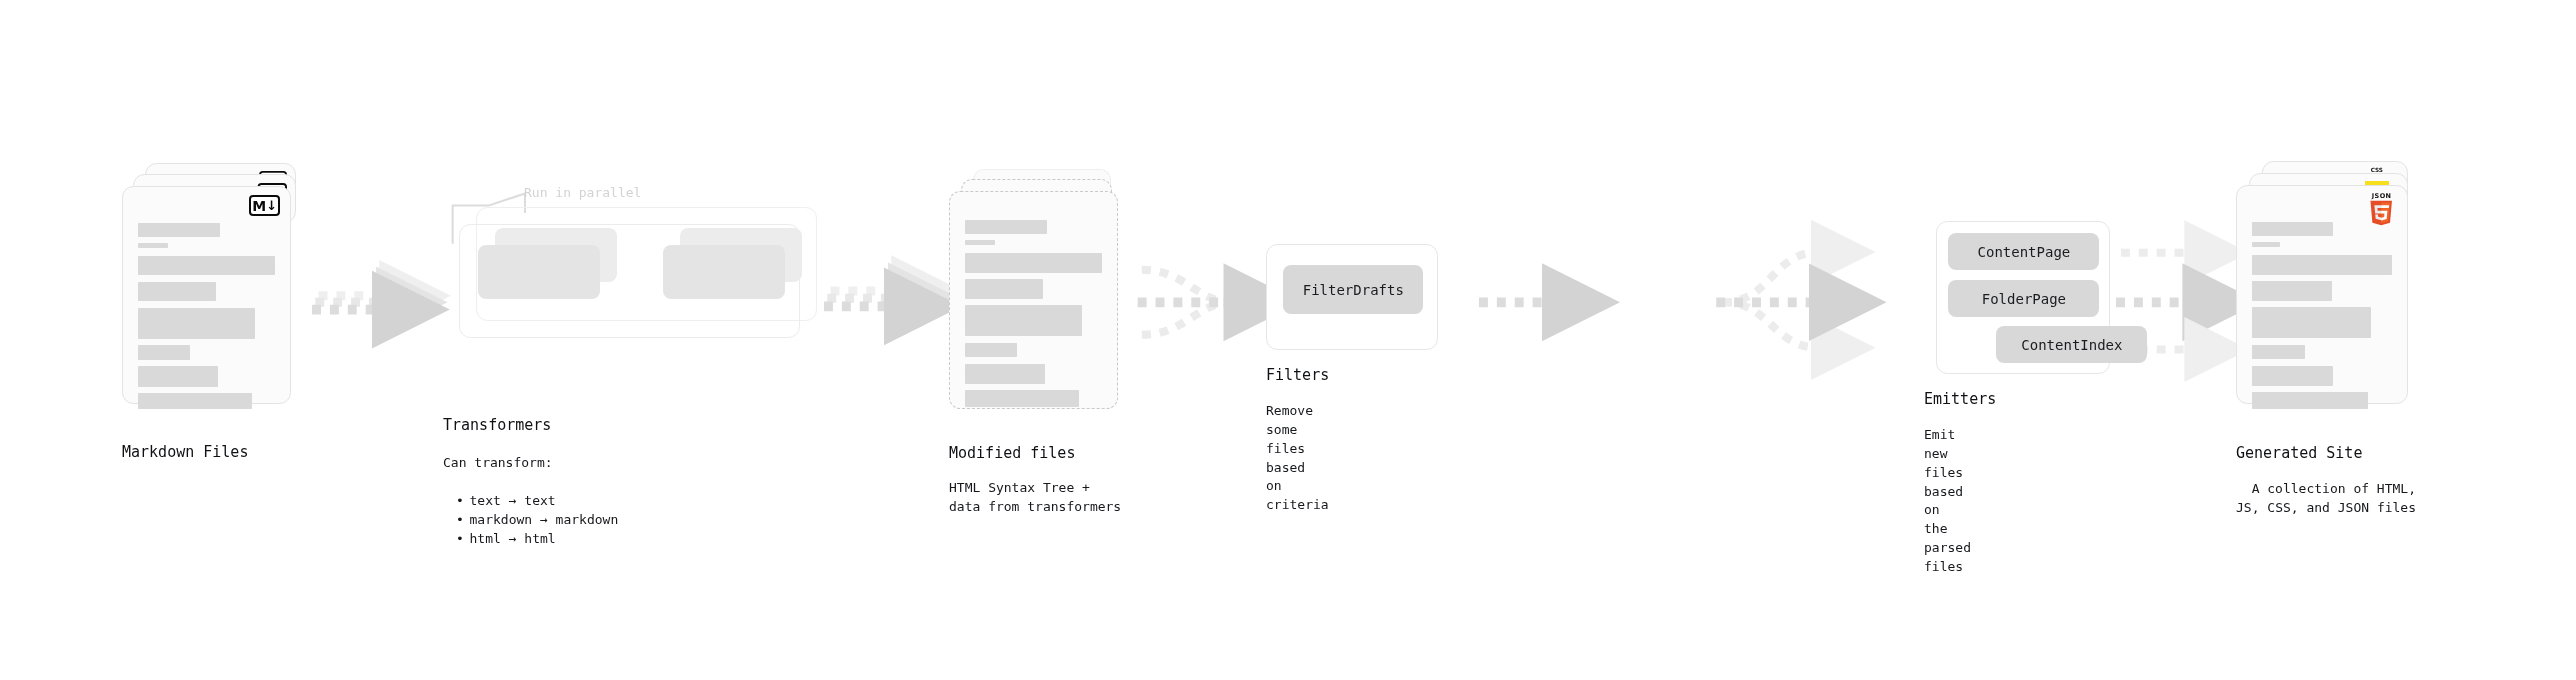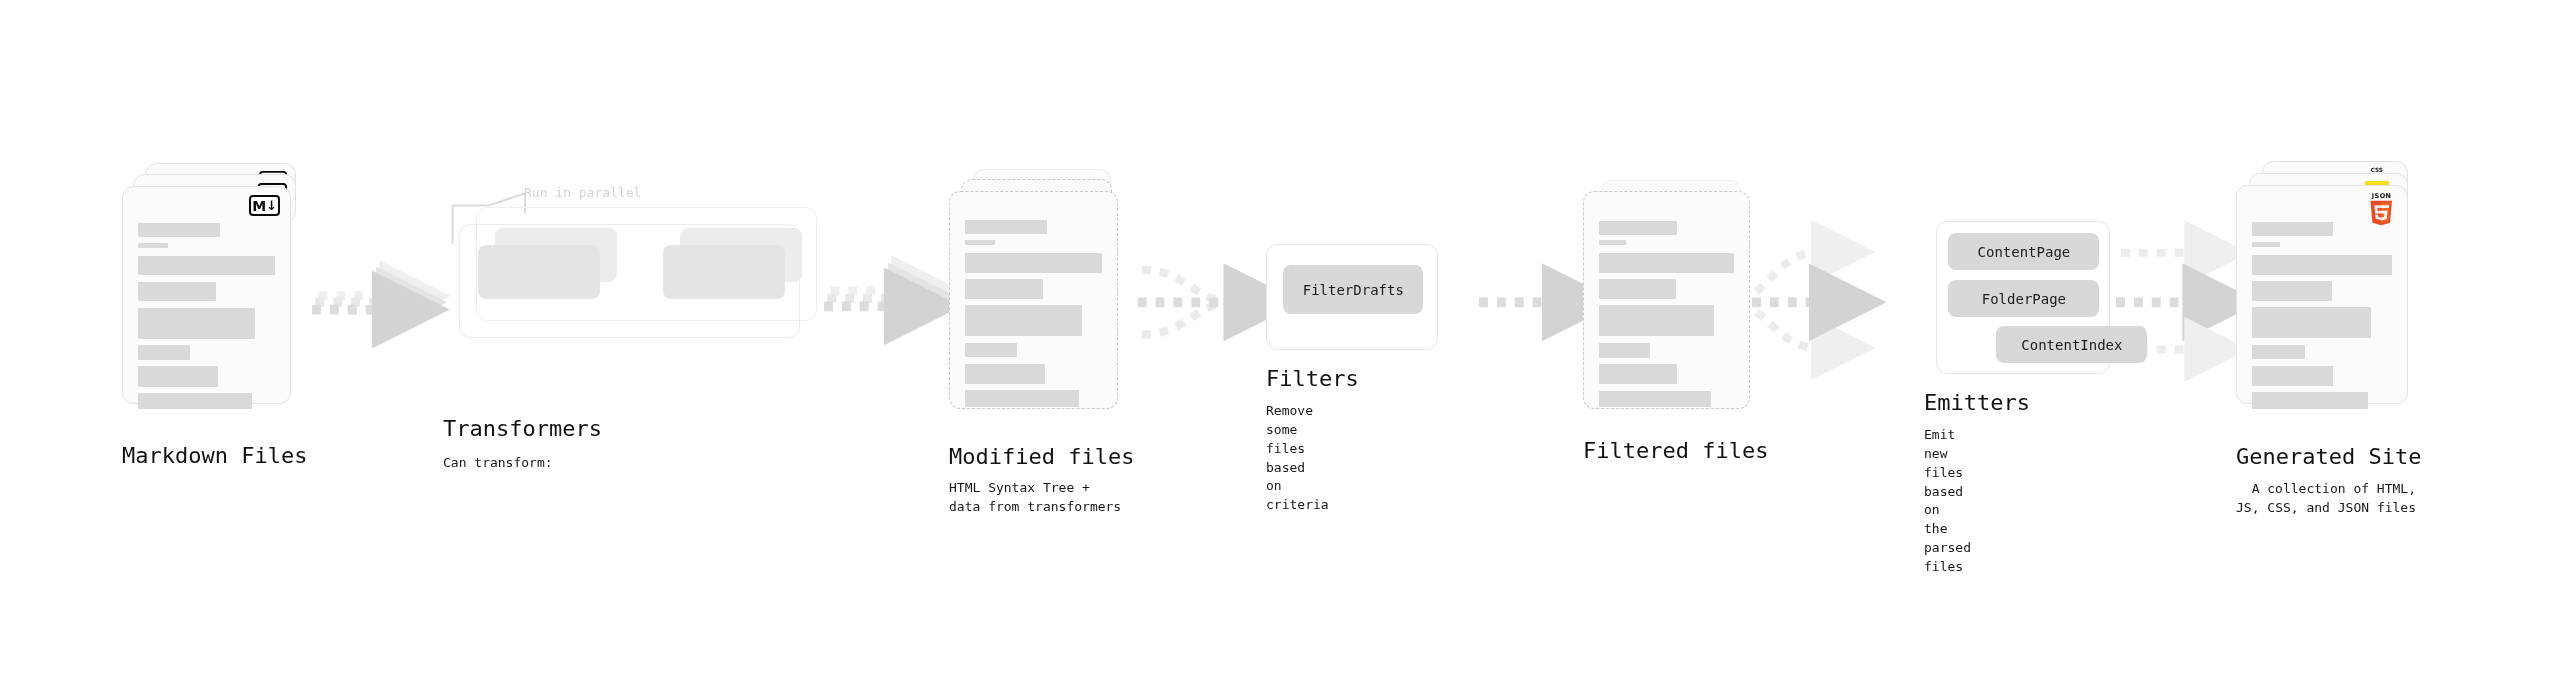--- a/index.html
+++ b/index.html
@@ -108,21 +108,21 @@
     font-size: 14px;
     color: #1b1c1f;
     white-space: nowrap;
   }
   .pill.ghost { background: #ececec; }
   .pill.ghost2 { background: #e4e4e4; }
 
   
   .title {
     position: absolute;
-    font-size: 22px;
+    font-size: 15px;
     letter-spacing: 0px;
     color: #101114;
     white-space: nowrap;
   }
   .subtitle {
     position: absolute;
     font-size: 13px;
     line-height: 1.45;
     color: #17181c;
     white-space: pre-line;
@@ -255,20 +255,25 @@
       <div class="groupbox ghost" style="left:16.3px; top:37px; width:341px; height:114px; border-color:#ececec;">
         <div class="pill ghost2" style="left:18px; top:19.5px; width:122px; height:54px;"></div>
         <div class="pill ghost2" style="left:203px; top:19.5px; width:122px; height:54px;"></div>
       </div>
 
     </div>
 
     <div class="title" style="left:0px; top:229px;">Transformers</div>
     <div class="caption-list" style="left:0px; top:267px;">
       <div class="cl-head">Can transform:</div>
+      <ul>
+        <li>text → text</li>
+        <li>markdown → markdown</li>
+        <li>html → html</li>
+      </ul>
     </div>
   </div>
 
   <div class="node" style="left:949px; top:169px;">
     <div class="card-stack" style="width:187px; height:260px;">
       <div class="card dotted" style="left:24.4px; top:0px; width:138px; height:32.5px;"></div>
       <div class="card dashed" style="left:12.2px; top:9.8px; width:151px; height:42px;"></div>
       <div class="card dashed" style="left:0px; top:22px; width:169px; height:218px;">
         <div class="card-body" style="top:28.4px;">
           <div class="bar" style="width:60%; height:14px; margin-bottom:5.7px;"></div>
@@ -291,38 +296,20 @@
     <div class="groupbox" style="left:0px; top:0px; width:172px; height:106px;">
       <div class="pill" style="left:16.3px; top:20.3px; width:140px; height:49px;">
         <span>FilterDrafts</span>
       </div>
     </div>
     <div class="title" style="left:0px; top:122px;">Filters</div>
     <div class="subtitle" style="left:0px; top:158px;">Remove some files based
 on criteria</div>
   </div>
 
-  <div class="node" style="left:1583px; top:180px;">
-    <div class="card-stack" style="width:187px; height:244px;">
-      <div class="card dotted" style="left:18px; top:0px; width:140px; height:32.5px;"></div>
-      <div class="card dashed" style="left:0px; top:11.4px; width:167px; height:218px;">
-        <div class="card-body" style="top:28.4px;">
-          <div class="bar" style="width:58%; height:14px; margin-bottom:5.7px;"></div>
-          <div class="bar" style="width:20%; height:4.9px; margin-bottom:8.1px;"></div>
-          <div class="bar" style="width:100%; height:19.5px; margin-bottom:6.5px;"></div>
-          <div class="bar" style="width:57%; height:19.5px; margin-bottom:6.5px;"></div>
-          <div class="bar" style="width:85%; height:31px; margin-bottom:6.5px;"></div>
-          <div class="bar" style="width:38%; height:14.6px; margin-bottom:6.5px;"></div>
-          <div class="bar" style="width:58%; height:20.3px; margin-bottom:6.5px;"></div>
-          <div class="bar" style="width:83%; height:16.3px;"></div>
-        </div>
-      </div>
-    </div>
-    <div class="title" style="left:0px; top:258px;">Filtered files</div>
-  </div>
 
   <div class="node" style="left:1924px; top:221px;">
     <div class="groupbox" style="left:12px; top:0px; width:174px; height:153px;">
       <div class="pill" style="left:11.4px; top:11.4px; width:151px; height:37px;">
         <span>ContentPage</span>
       </div>
       <div class="pill" style="left:11.4px; top:58px; width:151px; height:37px;">
         <span>FolderPage</span>
       </div>
       <div class="pill" style="left:11.4px; top:104px; width:151px; height:37px;margin-left:48px;">

